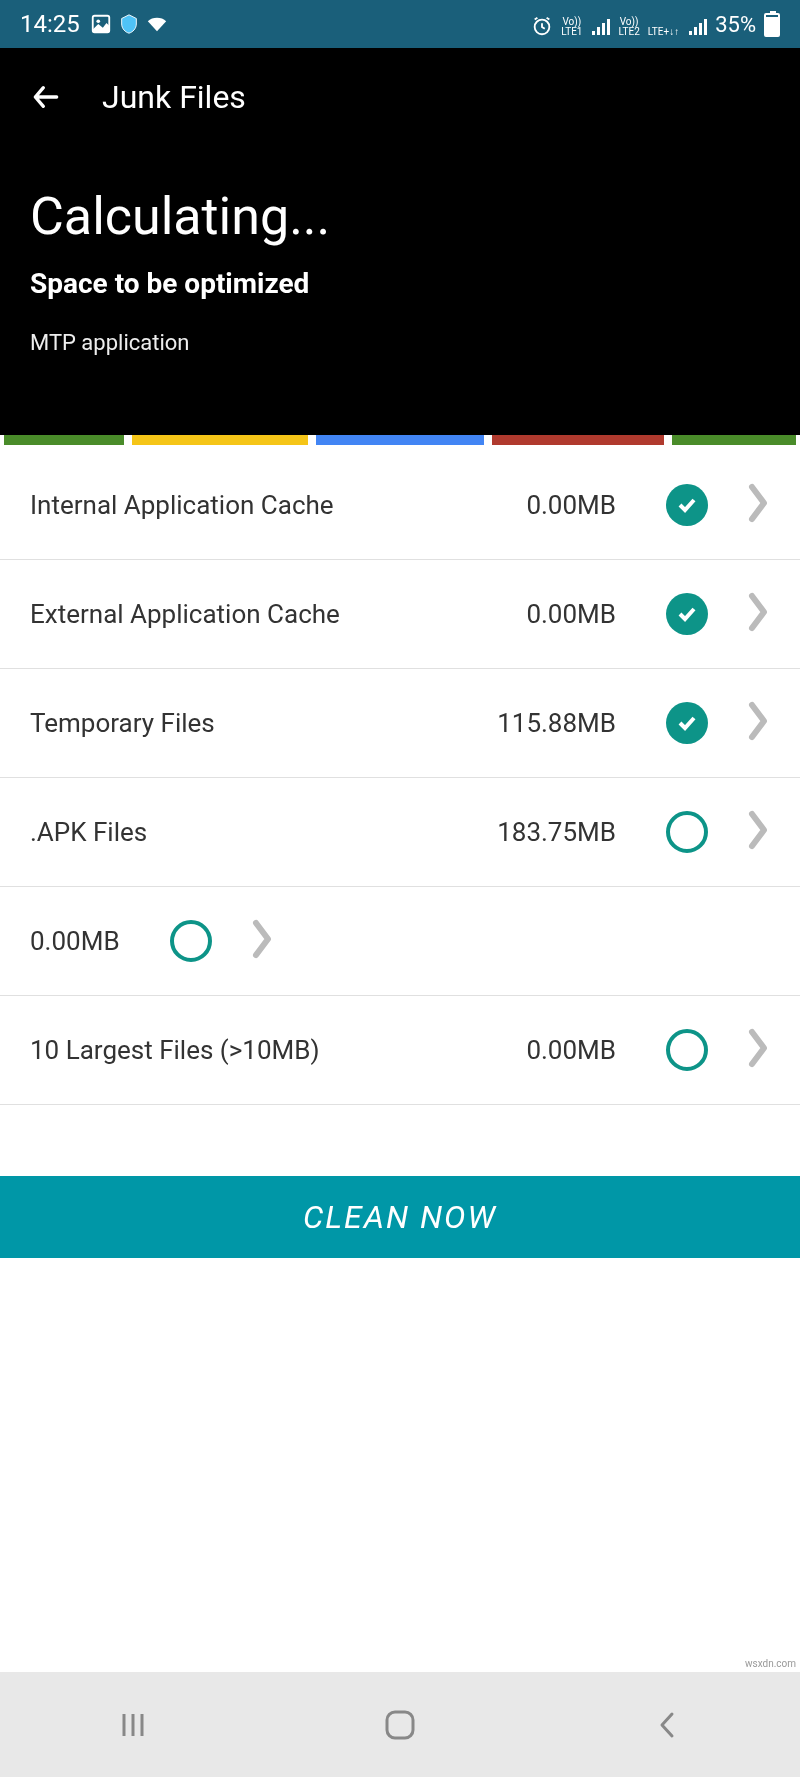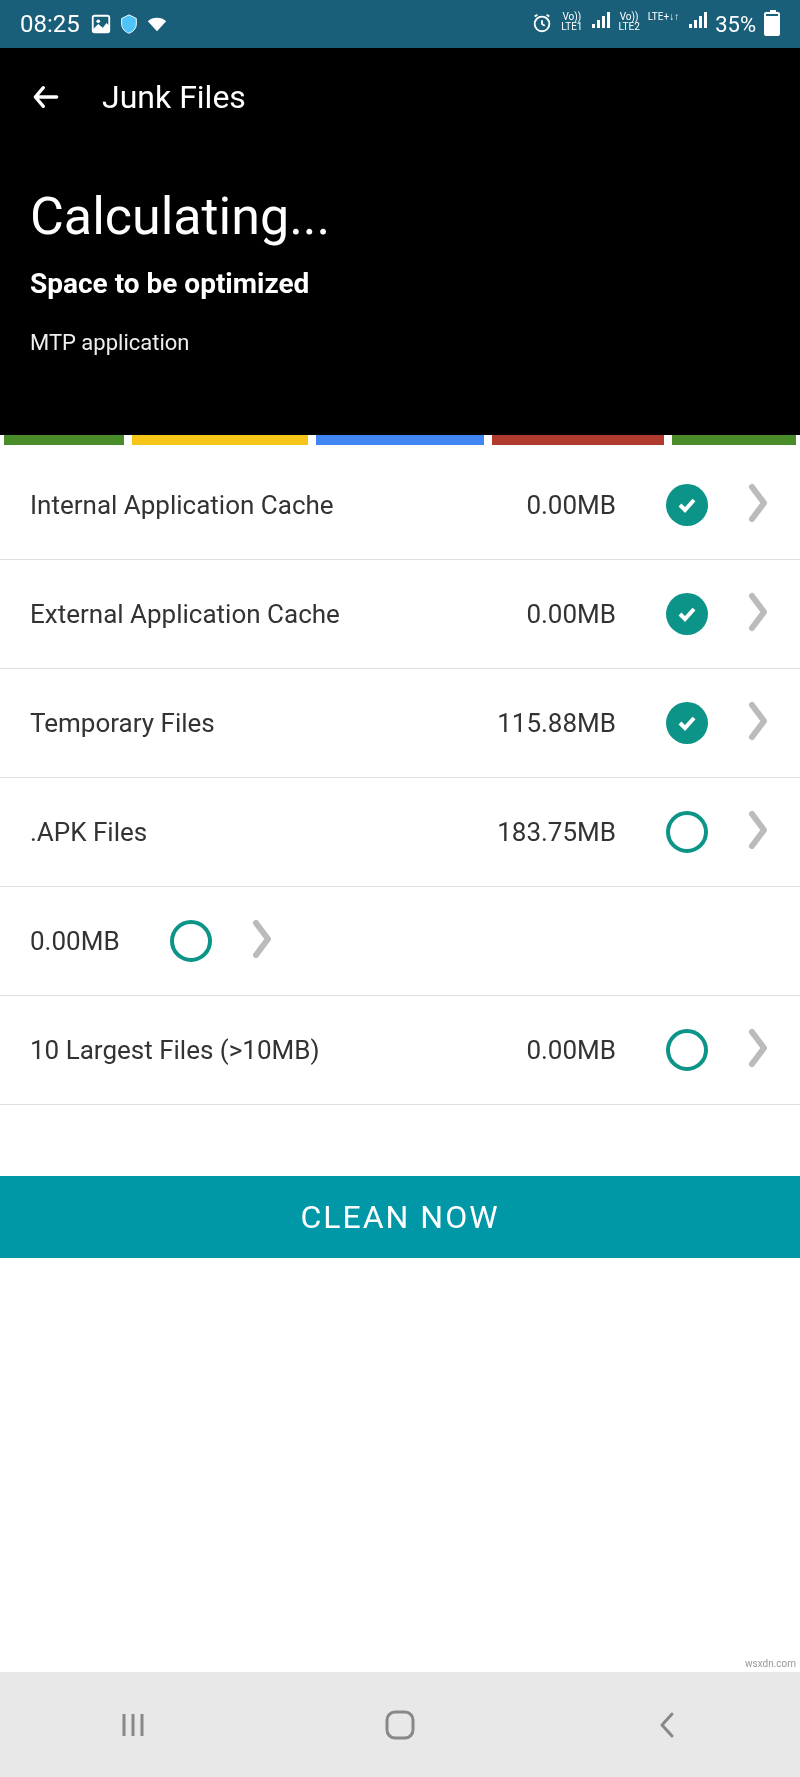--- a/index.html
+++ b/index.html
@@ -16,21 +16,21 @@
     background: #1a5f7a;
     display: flex;
     align-items: center;
     justify-content: space-between;
     padding: 0 20px;
     color: #fff;
   }
   .status-left { display: flex; align-items: center; gap: 10px; }
   .status-time { font-size: 24px; font-weight: 400; }
   .status-icons-left { display: flex; gap: 6px; align-items: center; }
-  .status-right { display: flex; align-items: flex-start; gap: 8px; }
+  .status-right { display: flex; align-items: flex-end; gap: 8px; }
   .status-icon { width: 22px; height: 22px; }
   .status-text { font-size: 22px; }
   .battery { width: 16px; height: 24px; border: 2px solid #fff; border-radius: 2px; position: relative; }
   .battery::after { content: ''; position: absolute; top: -4px; left: 4px; width: 6px; height: 2px; background: #fff; }
   .battery-fill { background: #fff; width: 100%; height: 87%; position: absolute; bottom: 0; }
 
   .header {
     background: #000000;
     color: #fff;
     padding: 0 30px 80px 30px;
@@ -92,20 +92,21 @@
     height: 82px;
     background: #0097a7;
     color: #fff;
     display: flex;
     align-items: center;
     justify-content: center;
     font-size: 32px;
     letter-spacing: 2px;
     border: none;
     font-family: inherit;
+    font-style: italic;
   }
 
   .nav-bar {
     position: absolute;
     bottom: 0;
     left: 0;
     right: 0;
     height: 105px;
     background: #e8e8e8;
     display: flex;
@@ -114,21 +115,21 @@
   }
   .nav-btn { width: 40px; height: 40px; display: flex; align-items: center; justify-content: center; }
   .signal-txt { font-size: 10px; line-height: 1; }
   .watermark { position: absolute; bottom: 108px; right: 4px; font-size: 10px; color: #999; }
 </style>
 </head>
 <body>
 
 <div class="status-bar">
   <div class="status-left">
-    <span class="status-time">08:25</span>
+    <span class="status-time">14:25</span>
     <div class="status-icons-left">
       <svg class="status-icon" viewBox="0 0 24 24">
           <rect x="3" y="3" width="18" height="18" rx="2" fill="none" stroke="#fff" stroke-width="2"></rect>
           <circle cx="9" cy="9" r="2" fill="#fff"></circle>
           <path d="M3 18 L9 12 L14 16 L18 11 L21 14 L21 21 L3 21 Z" fill="#fff"></path>
         </svg>
       <svg class="status-icon" viewBox="0 0 24 24">
           <path d="M12 2 L20 6 V12 C20 17 16 21 12 22 C8 21 4 17 4 12 V6 Z" fill="#4fc3f7" stroke="#fff" stroke-width="1"></path>
         </svg>
       <svg class="status-icon" viewBox="0 0 24 24">

